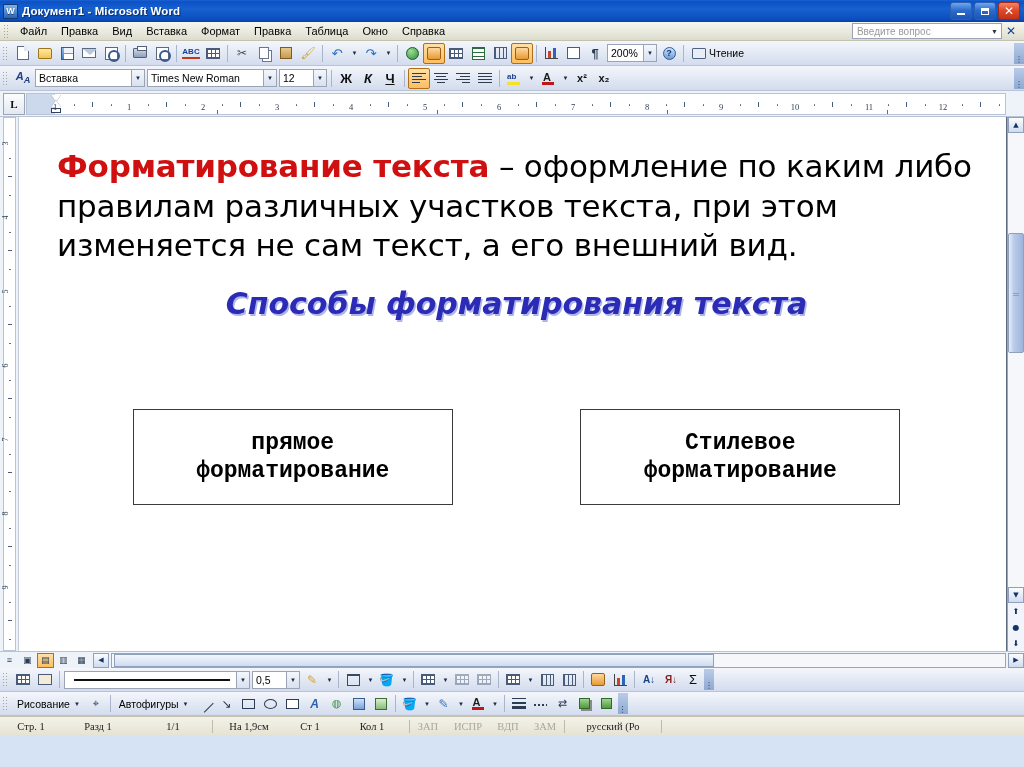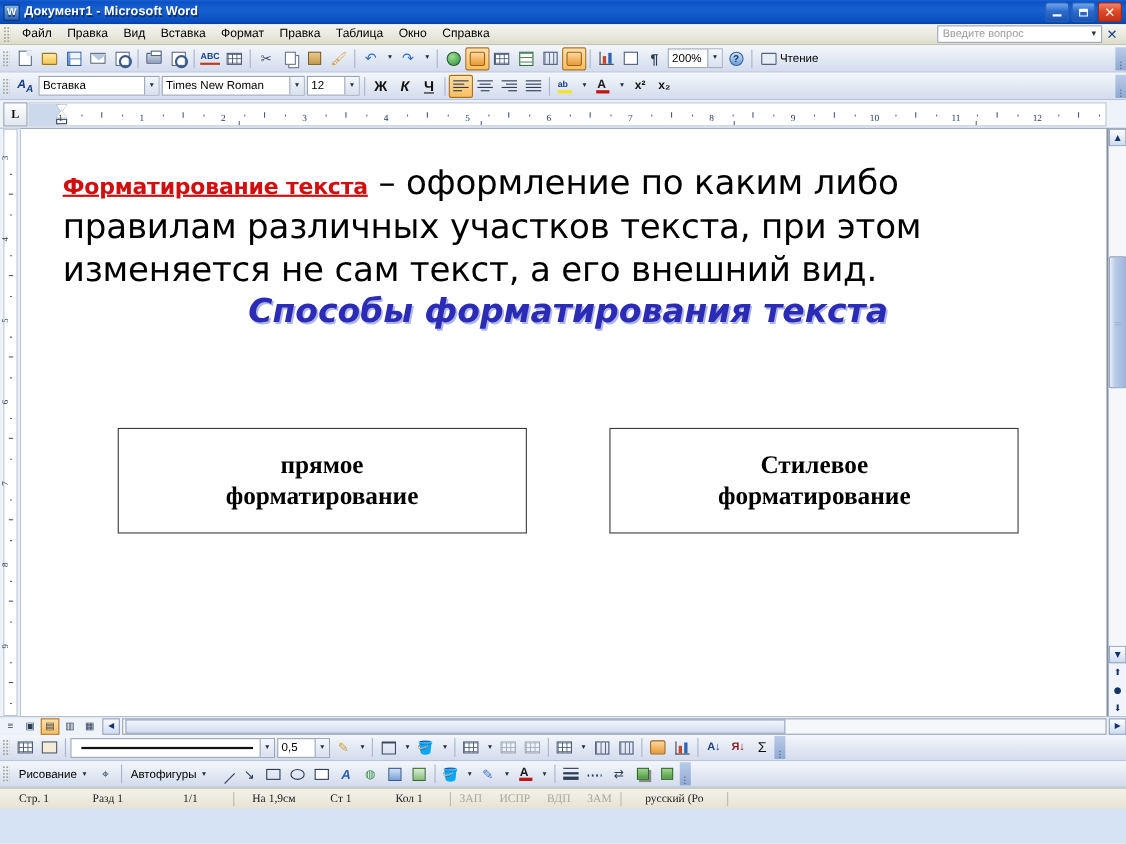--- a/index.html
+++ b/index.html
@@ -183,40 +183,39 @@
   .vruler .vbar{position:absolute;left:8px;width:4px;height:1px;background:#4a5b77}
 
   .page-area{flex:1;background:#7d8ba1;overflow:hidden;position:relative;display:flex}
   .page{
     flex:1;background:#fff;margin:0;position:relative;
     border-right:1px solid #5d6b80;
   }
   .doc{padding:30px 30px 0 38px}
 
   .h-red{
-    font-size:20px;font-weight:bold;color:#d01010;
+    font-size:31px;font-weight:bold;color:#d01010;
     font-family:"DejaVu Sans",sans-serif;
-    text-decoration:underline;
   }
   .para{
     font-size:31px;color:#000;line-height:1.28;
     font-family:"DejaVu Sans",sans-serif;letter-spacing:-0.2px;
   }
   .subtitle{
-    margin-top:0;text-align:center;
+    margin-top:20px;text-align:center;
     font-size:30px;font-weight:bold;font-style:italic;color:#2b2bb5;
     font-family:"DejaVu Sans",sans-serif;
     text-shadow:1.5px 1.5px 0 #aeb6e8;
   }
   .boxrow{margin-top:88px;display:flex;justify-content:space-around;padding:0 12px}
   .boxcell{
-    width:372px;min-height:96px;border:1.5px solid #3a3a3a;background:#fff;
+    width:320px;min-height:96px;border:1.5px solid #3a3a3a;background:#fff;
     display:flex;flex-direction:column;align-items:center;justify-content:center;
     font-size:23px;font-weight:bold;color:#000;line-height:1.22;
-    font-family:Liberation Serif, serif;text-align:center;
+    font-family:Liberation Mono, monospace;text-align:center;
   }
   .arrows{position:absolute;left:0;top:0;width:100%;height:100%;pointer-events:none}
 
   
   .vscroll{
     width:17px;flex:0 0 17px;background:#f1f4fa;display:flex;flex-direction:column;
     border-left:1px solid #9aa4b5;
   }
   .sb-btn{height:16px;flex:0 0 16px;background:linear-gradient(180deg,#fbfcfe,#cfdcef);
     border:1px solid #8fa0bd;display:flex;align-items:center;justify-content:center;

